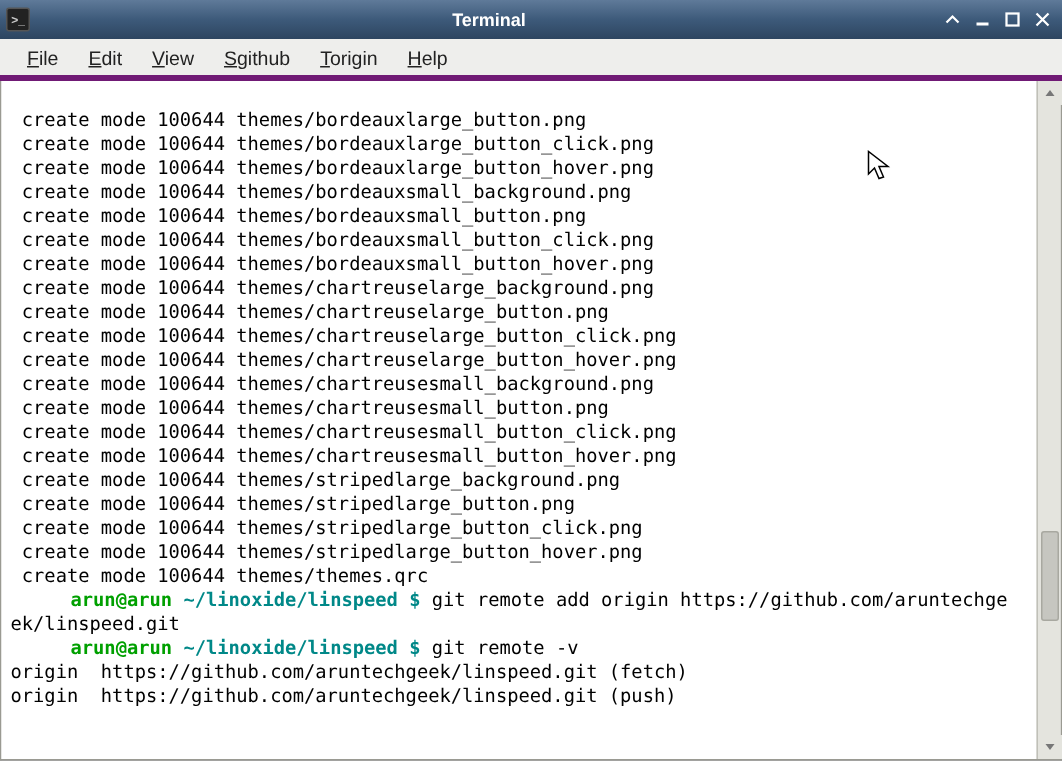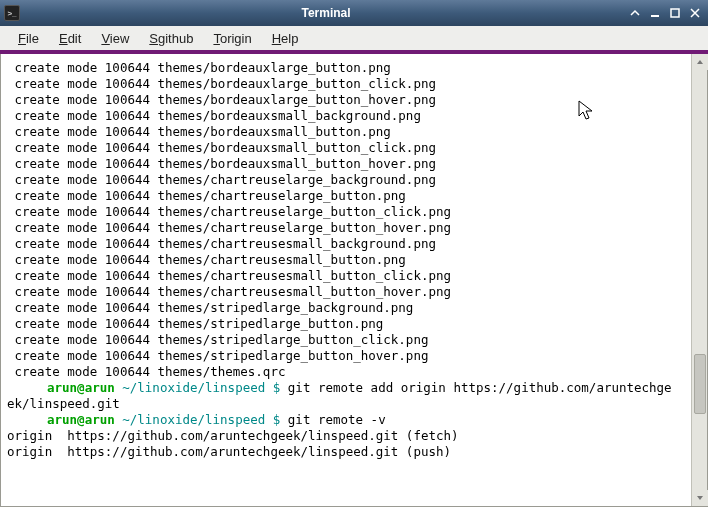--- a/index.html
+++ b/index.html
@@ -75,21 +75,21 @@
     border: 1px solid #9a9a92;
     border-top: none;
   }
   .terminal {
     flex: 1;
     background: #fff;
     color: #000;
     font-family: "DejaVu Sans Mono", "Liberation Mono", monospace;
     font-size: 12.5px;
     line-height: 16px;
-    padding: 6px 6px 6px 6px;
+    padding: 18px 6px 6px 6px;
     white-space: pre;
     overflow: hidden;
     position: relative;
   }
   .scrollbar {
     width: 16px;
     background: #e4e4de;
     border-left: 1px solid #c0c0b8;
     position: relative;
   }
@@ -109,21 +109,21 @@
     position: absolute;
     left: 2px;
     width: 12px;
     top: 300px;
     height: 60px;
     background: #c6c6c0;
     border: 1px solid #a8a8a0;
     border-radius: 2px;
   }
   .green { color: #00a000; font-weight: bold; margin-left: 40px; }
-  .teal  { color: #008888; font-weight: normal; }
+  .teal  { color: #008888; font-weight: bold; }
   .cursor {
     position: absolute;
     pointer-events: none;
   }
 </style>
 </head>
 <body>
 
 <div class="titlebar">
   <div class="app-icon">&gt;_</div>

